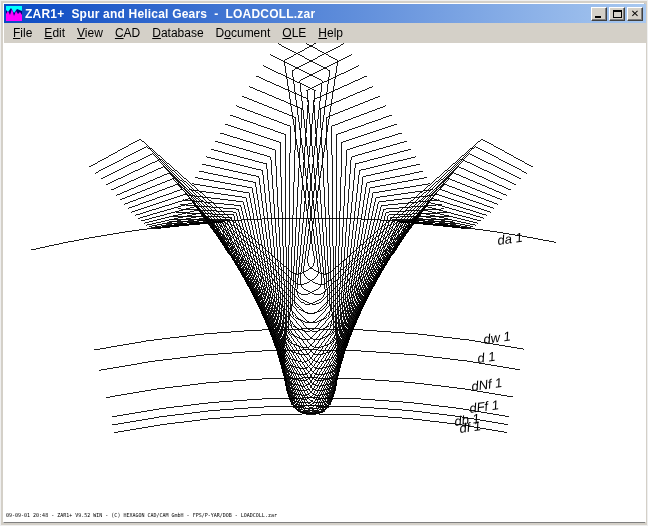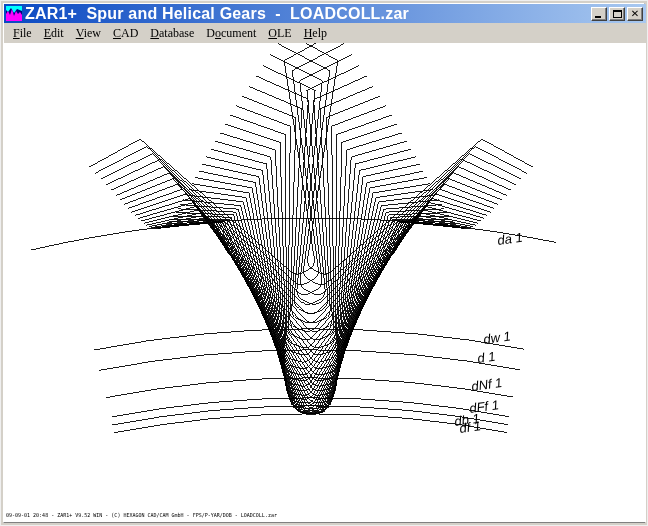--- a/index.html
+++ b/index.html
@@ -15,39 +15,39 @@
   }
   .window-inner{position:absolute;inset:2px;border-right:1px solid var(--chrome-dark);
     border-bottom:1px solid var(--chrome-dark);border-left:1px solid #fff;border-top:1px solid #fff;}
   .titlebar{
     position:absolute;left:3px;top:3px;width:642px;height:19px;
     background:linear-gradient(90deg,var(--titlebar-left),var(--titlebar-right));
     display:flex;align-items:center;padding:0 2px;gap:3px;
   }
   .app-icon{width:16px;height:15px;flex:0 0 auto;display:block;}
   .title-text{
-    color:var(--title-text);font-size:16px;font-weight:bold;white-space:pre;
+    color:var(--title-text);font-size:12px;font-weight:bold;white-space:pre;
     flex:1 1 auto;overflow:hidden;letter-spacing:.2px;
   }
   .winbtns{display:flex;gap:2px;flex:0 0 auto;padding-right:1px;}
   .winbtn{
     width:16px;height:14px;background:var(--chrome);
     border-top:1px solid #fff;border-left:1px solid #fff;
     border-right:1px solid var(--chrome-darker);border-bottom:1px solid var(--chrome-darker);
     box-shadow:inset -1px -1px 0 var(--chrome-dark);
     display:flex;align-items:center;justify-content:center;position:relative;cursor:default;
   }
   .glyph-min{position:absolute;left:3px;bottom:2px;width:6px;height:2px;background:#000;}
   .glyph-max{width:9px;height:8px;border:1px solid #000;border-top-width:2px;}
   .glyph-close{font-size:10px;font-weight:bold;line-height:10px;color:#000;font-family:"DejaVu Sans",sans-serif;}
   .menubar{
     position:absolute;left:3px;top:22px;width:642px;height:20px;background:var(--chrome);
     display:flex;align-items:center;padding-left:3px;font-size:12px;color:#000;
   }
-  .menu-item{padding:2px 6px;white-space:pre;font-family:Liberation Serif, serif;}
+  .menu-item{padding:2px 6px;white-space:pre;}
   .menu-item u{text-underline-offset:1px;}
   .client{
     position:absolute;left:3px;top:42px;width:642px;height:479px;background:var(--canvas);
   }
   .client svg{display:block;}
   .status-line{
     position:absolute;left:2px;top:469px;width:560px;height:8px;
     font-size:5px;letter-spacing:0px;color:#000;white-space:pre;overflow:hidden;
     font-family:"DejaVu Sans Mono",monospace;transform:scaleY(1.1);
   }

